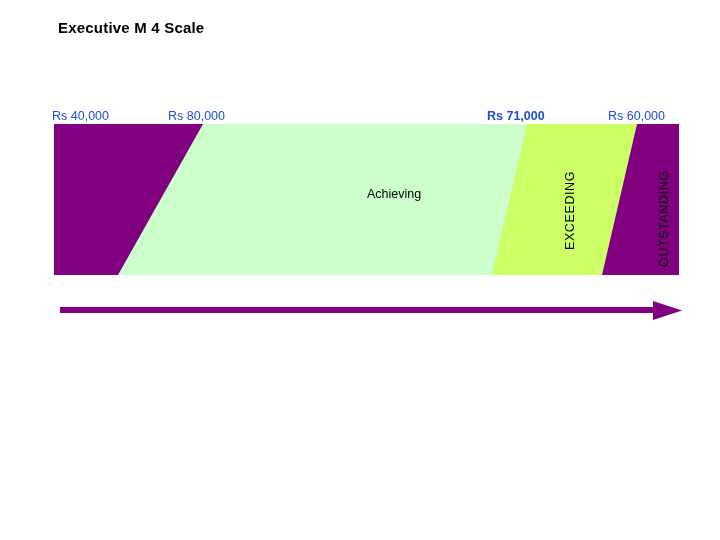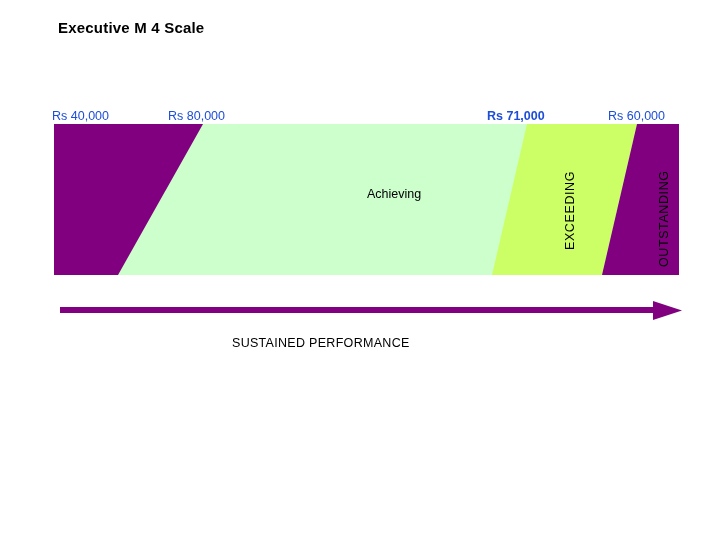--- a/index.html
+++ b/index.html
@@ -144,15 +144,14 @@
 
   <div class="band-label vertical outstanding">OUTSTANDING</div>
 
   <div class="arrow">
     <svg class="arrow-svg" viewBox="0 0 622 28" preserveAspectRatio="none">
       <rect x="0" y="9" width="600" height="6" fill="#800080"></rect>
       <polygon points="593,3 622,12.5 593,22" fill="#800080"></polygon>
     </svg>
   </div>
 
-  <div class="caption">SUSTAINED PERFORMANCE</div>
 
 </div>
 
 </body></html>

